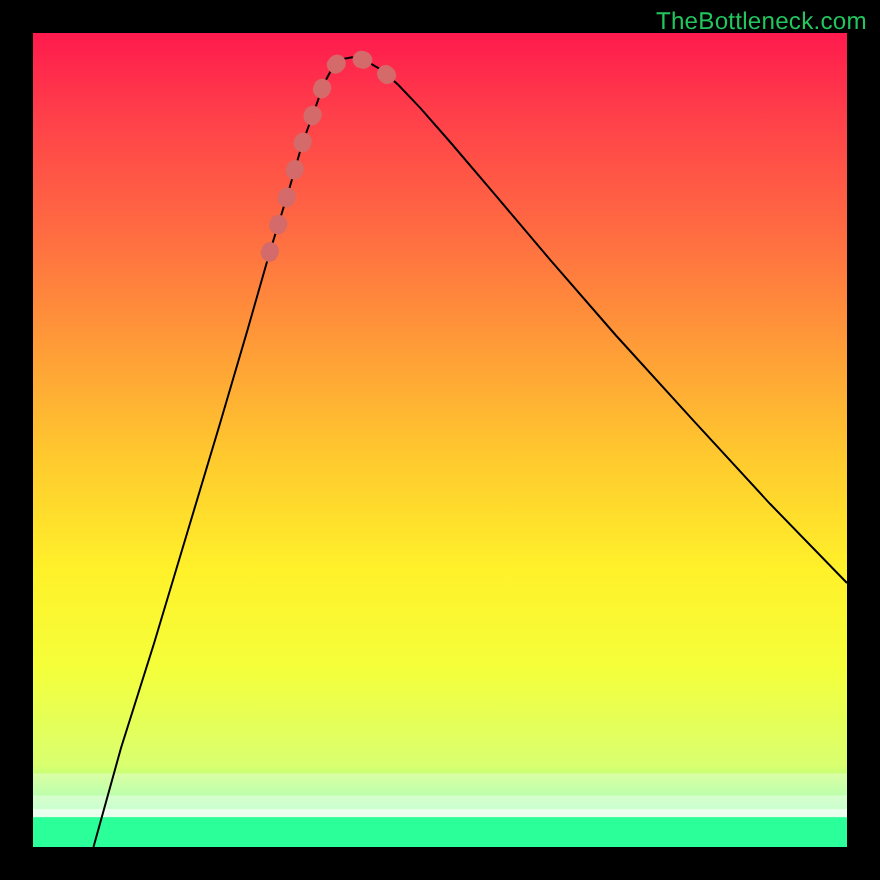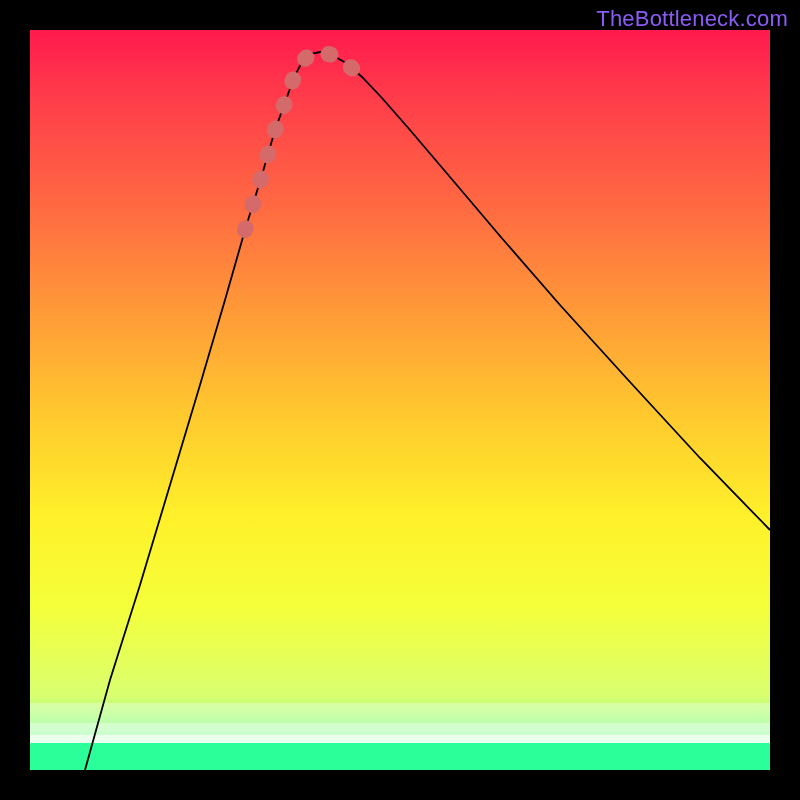--- a/index.html
+++ b/index.html
@@ -35,21 +35,21 @@
   }
   .band.b1 { top: 703px; height: 20px; background: rgba(255,255,255,0.35); }
   .band.b2 { top: 723px; height: 12px; background: rgba(255,255,255,0.6); }
   .band.b3 { top: 735px; height: 8px;  background: rgba(255,255,255,0.85); }
   .band.b4 { top: 743px; height: 27px; background: #2aff9a; }
 
   .watermark {
     position: absolute;
     top: 6px;
     right: 12px;
-    color: #8b5cf6;
+    color: #22c55e;
     font-size: 22px;
     font-weight: 500;
     letter-spacing: 0.2px;
     user-select: none;
     text-align: right;
   }
   svg.plot {
     position: absolute;
     left: 30px;
     top: 30px;

